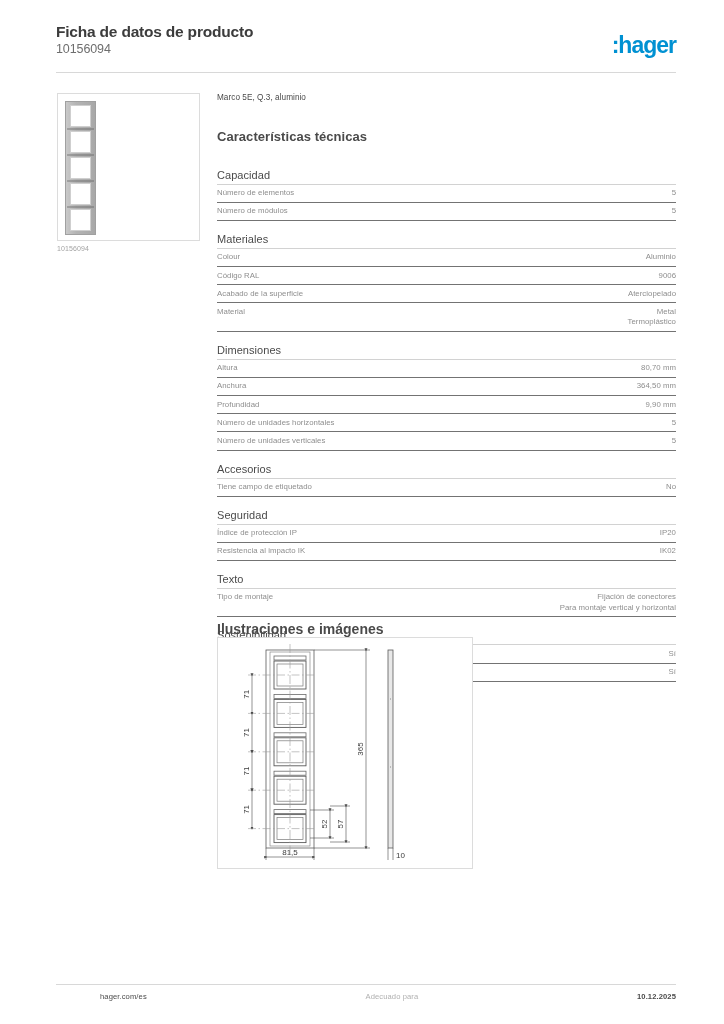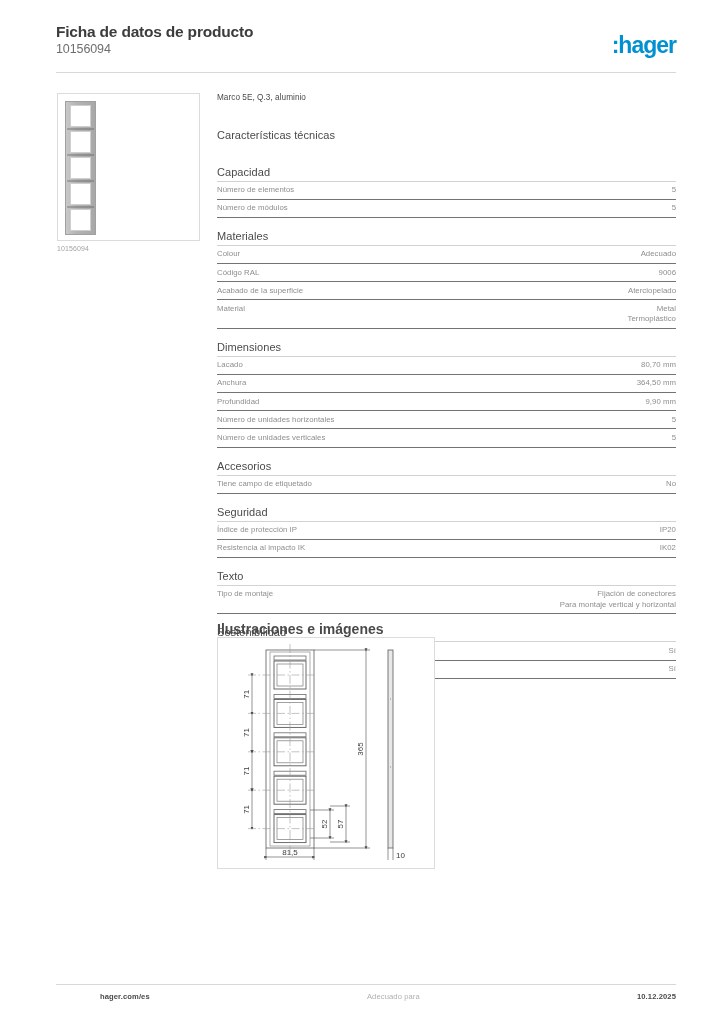--- a/index.html
+++ b/index.html
@@ -119,22 +119,22 @@
     width: 459px;
   }
   .product-name {
     font-size: 8.2px;
     font-weight: normal;
     color: #4a4a4a;
     letter-spacing: 0.05px;
     margin-bottom: 27px;
   }
   .section-title {
-    font-size: 11px;
-    font-weight: normal;
+    font-size: 13px;
+    font-weight: bold;
     color: #4a4a4a;
     letter-spacing: 0.05px;
     margin-bottom: 25px;
   }
   .group { margin-bottom: 12px; }
   .group-head {
     font-size: 11px;
     font-weight: normal;
     color: #4a4a4a;
     padding-bottom: 3px;
@@ -166,21 +166,21 @@
     left: 217px;
     top: 621px;
     font-size: 14px;
     font-weight: bold;
     color: #4a4a4a;
   }
   .draw-box {
     position: absolute;
     left: 217px;
     top: 637px;
-    width: 218px;
+    width: 256px;
     height: 232px;
     border: 1px solid #dcdcdc;
     background: #fff;
   }
   .draw-box svg { display: block; }
 
   
   .footer-rule {
     position: absolute;
     left: 56px;
@@ -192,21 +192,21 @@
   .footer {
     position: absolute;
     left: 56px;
     top: 992px;
     width: 620px;
     display: flex;
     justify-content: space-between;
     align-items: center;
     font-size: 7.6px;
   }
-  .footer-left  { font-weight: bold; color: #4a4a4a; letter-spacing: 0.1px; padding-left: 44px; }
+  .footer-left  { font-weight: normal; color: #4a4a4a; letter-spacing: 0.1px; padding-left: 44px; }
   .footer-mid   { color: #b0b0b0; letter-spacing: 0.1px; }
   .footer-right { font-weight: bold; color: #4a4a4a; letter-spacing: 0.1px; }
 </style>
 </head>
 <body>
 
 <div class="page">
 
   <div class="header">
     <div class="header-title">Ficha de datos de producto</div>
@@ -238,40 +238,40 @@
           </div>
           <div class="row">
             <span class="label">Número de módulos</span>
             <span class="value">5</span>
           </div>
         </div>
         <div class="group">
           <div class="group-head">Materiales</div>
           <div class="row">
             <span class="label">Colour</span>
-            <span class="value">Adecuado</span>
+            <span class="value">Aluminio</span>
           </div>
           <div class="row">
             <span class="label">Código RAL</span>
             <span class="value">9006</span>
           </div>
           <div class="row">
             <span class="label">Acabado de la superficie</span>
             <span class="value">Aterciopelado</span>
           </div>
           <div class="row">
             <span class="label">Material</span>
             <span class="value">Metal
 Termoplástico</span>
           </div>
         </div>
         <div class="group">
           <div class="group-head">Dimensiones</div>
           <div class="row">
-            <span class="label">Lacado</span>
+            <span class="label">Altura</span>
             <span class="value">80,70 mm</span>
           </div>
           <div class="row">
             <span class="label">Anchura</span>
             <span class="value">364,50 mm</span>
           </div>
           <div class="row">
             <span class="label">Profundidad</span>
             <span class="value">9,90 mm</span>
           </div>

